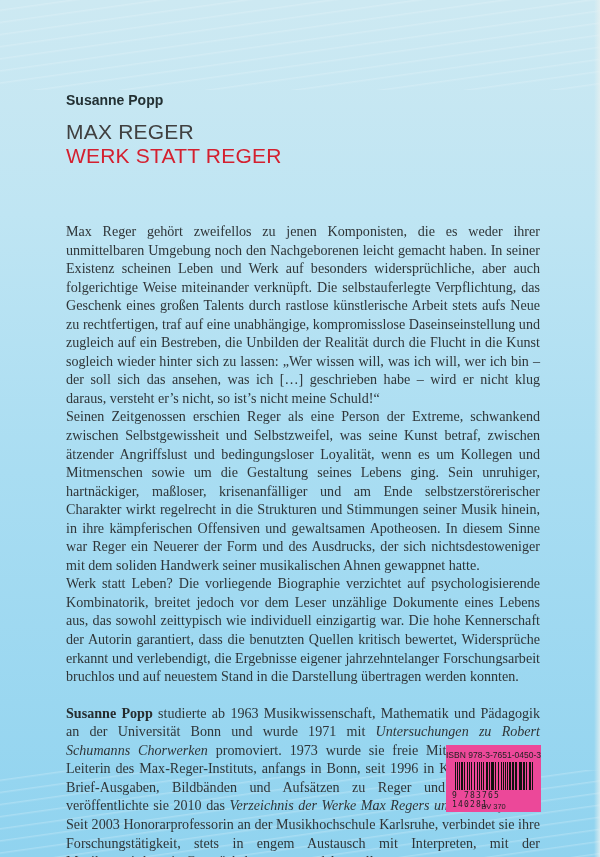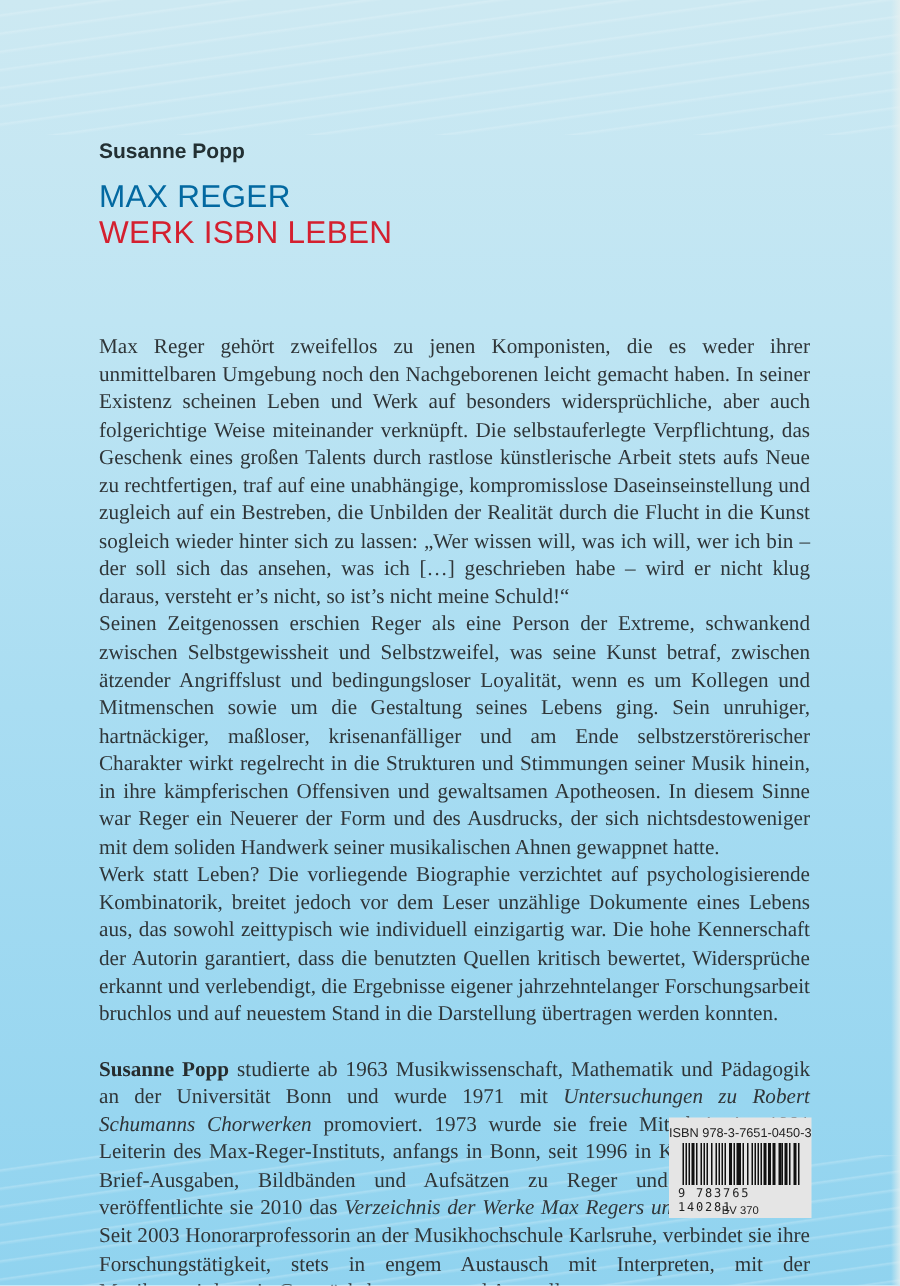--- a/index.html
+++ b/index.html
@@ -20,53 +20,53 @@
   .author {
     position:absolute; left:66px; top:92px;
     font-family:"Liberation Sans", "DejaVu Sans", sans-serif;
     font-weight:bold; font-size:14px; color:#233033;
   }
   .title1, .title2 {
     position:absolute; left:66px;
     font-family:"Liberation Sans", "DejaVu Sans", sans-serif;
     font-size:21px; letter-spacing:0.2px; line-height:22px;
   }
-  .title1 { top:121px; color:#0369a1; }
+  .title1 { top:121px; color:#404040; }
   .title2 { top:145px; color:#d4202f; }
   .body {
     position:absolute; left:66px; top:187px; width:474px;
     font-size:14.1px; line-height:18.55px; text-align:justify;
     color:#2f3538;
     margin-top:35px;
   }
   .body p { margin:0; }
   .body p.gap { margin-top:18px; }
   .body b { color:#262c2e; }
   .barcode {
     position:absolute; left:446px; top:745px; width:95px; height:67px;
-    background:#e5e5e5;
+    background:#ec4899;
     font-family:"Liberation Sans", "DejaVu Sans", sans-serif;
     color:#222;
   }
   .isbn { position:absolute; top:5px; left:0; width:100%; text-align:center; font-size:8.5px; }
   .bars { position:absolute; left:9px; top:17px; width:79px; height:28px; display:flex; align-items:stretch; }
   .bars span { display:block; background:#111; height:100%; }
   .digits { position:absolute; top:46px; left:6px; font-size:8px; letter-spacing:1.2px; font-family:"DejaVu Sans Mono", monospace; }
   .code { position:absolute; top:57px; left:0; width:100%; text-align:center; font-size:7.5px; }
 </style>
 </head>
 <body>
 
 <div class="sheen top"></div>
 <div class="sheen bottom"></div>
 <div class="spine-edge"></div>
 
 <div class="author">Susanne Popp</div>
 <div class="title1">MAX REGER</div>
-<div class="title2">WERK ISBN LEBEN</div>
+<div class="title2">WERK STATT REGER</div>
 
 <div class="body">
   <p>Max Reger gehört zweifellos zu jenen Komponisten, die es weder ihrer unmittelbaren Umgebung noch den Nachgeborenen leicht gemacht haben. In seiner Existenz scheinen Leben und Werk auf besonders widersprüchliche, aber auch folgerichtige Weise miteinander verknüpft. Die selbstauferlegte Verpflichtung, das Geschenk eines großen Talents durch rastlose künstlerische Arbeit stets aufs Neue zu rechtfertigen, traf auf eine unabhängige, kompromisslose Daseinseinstellung und zugleich auf ein Bestreben, die Unbilden der Realität durch die Flucht in die Kunst sogleich wieder hinter sich zu lassen: „Wer wissen will, was ich will, wer ich bin – der soll sich das ansehen, was ich […] geschrieben habe – wird er nicht klug daraus, versteht er’s nicht, so ist’s nicht meine Schuld!“</p>
   <p>Seinen Zeitgenossen erschien Reger als eine Person der Extreme, schwankend zwischen Selbstgewissheit und Selbstzweifel, was seine Kunst betraf, zwischen ätzender Angriffslust und bedingungsloser Loyalität, wenn es um Kollegen und Mitmenschen sowie um die Gestaltung seines Lebens ging. Sein unruhiger, hartnäckiger, maßloser, krisenanfälliger und am Ende selbstzerstörerischer Charakter wirkt regelrecht in die Strukturen und Stimmungen seiner Musik hinein, in ihre kämpferischen Offensiven und gewaltsamen Apotheosen. In diesem Sinne war Reger ein Neuerer der Form und des Ausdrucks, der sich nichtsdestoweniger mit dem soliden Handwerk seiner musikalischen Ahnen gewappnet hatte.</p>
   <p>Werk statt Leben? Die vorliegende Biographie verzichtet auf psychologisierende Kombinatorik, breitet jedoch vor dem Leser unzählige Dokumente eines Lebens aus, das sowohl zeittypisch wie individuell einzigartig war. Die hohe Kennerschaft der Autorin garantiert, dass die benutzten Quellen kritisch bewertet, Widersprüche erkannt und verlebendigt, die Ergebnisse eigener jahrzehntelanger Forschungsarbeit bruchlos und auf neuestem Stand in die Darstellung übertragen werden konnten.</p>
   <p class="gap"><b>Susanne Popp</b><span> studierte ab 1963 Musikwissenschaft, Mathematik und Pädagogik an der Universität Bonn und wurde 1971 mit </span><i>Untersuchungen zu Robert Schumanns Chorwerken</i><span> promoviert. 1973 wurde sie freie Mitarbeiterin, 1981 Leiterin des Max-Reger-Instituts, anfangs in Bonn, seit 1996 in Karlsruhe. Neben Brief-Ausgaben, Bildbänden und Aufsätzen zu Reger und seinem Werk veröffentlichte sie 2010 das </span><i>Verzeichnis der Werke Max Regers und ihrer Quellen</i><span>. Seit 2003 Honorarprofessorin an der Musikhochschule Karlsruhe, verbindet sie ihre Forschungstätigkeit, stets in engem Austausch mit Interpreten, mit der Musikvermittlung in Gesprächskonzerten und Ausstellungen.</span></p>
 </div>
 
 <div class="barcode">
   <div class="isbn">ISBN 978-3-7651-0450-3</div>

